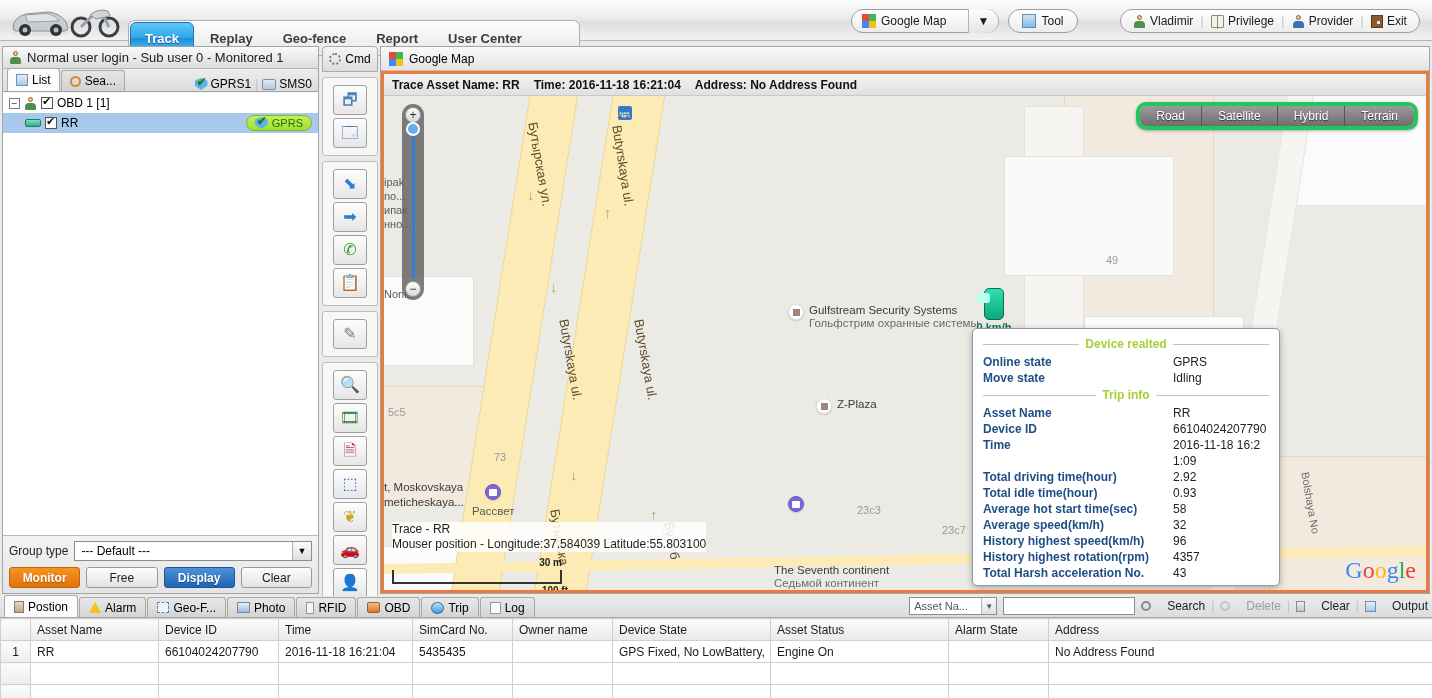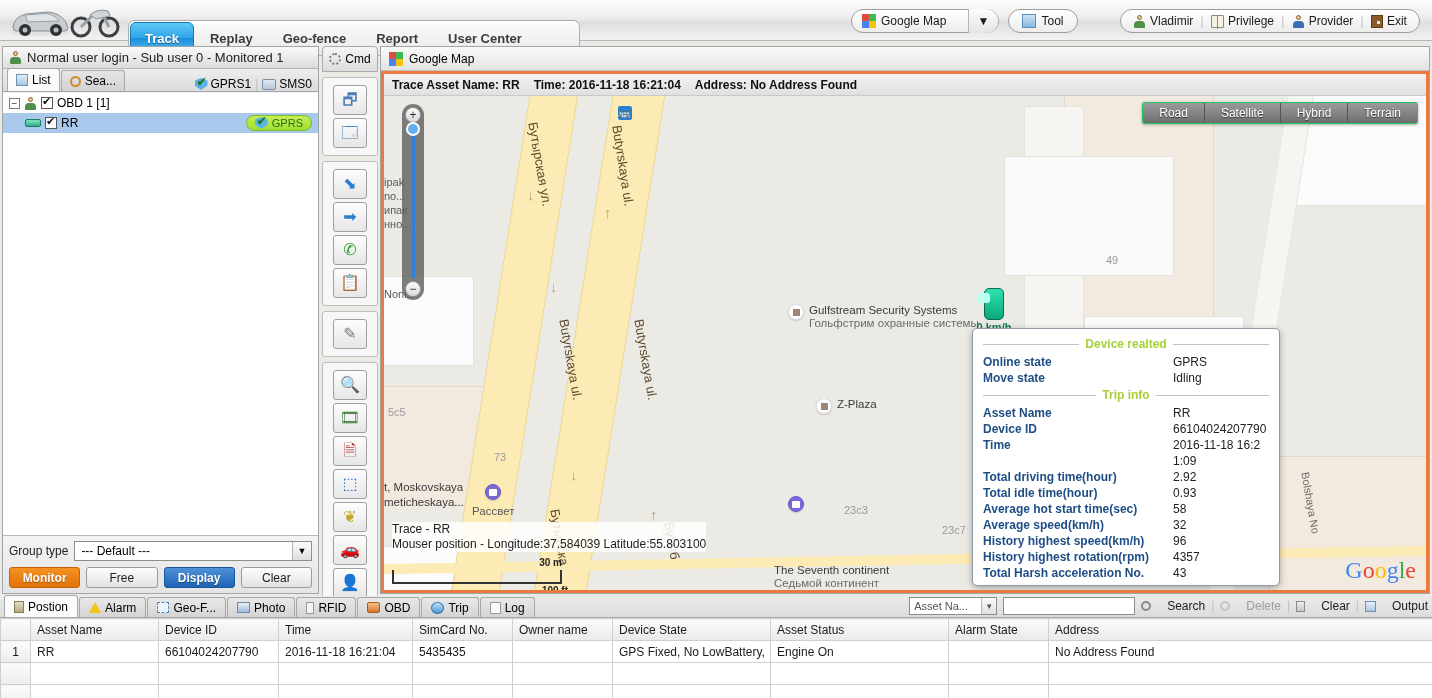--- a/index.html
+++ b/index.html
@@ -210,21 +210,21 @@
     background: rgba(90,90,90,.78); border-radius: 11px; z-index: 20; }
   .zbtn { position:absolute; left:3px; width:16px;height:16px; border-radius:50%;
     background: linear-gradient(#fdfdfd,#d8d8d8); border:1px solid #999;
     display:flex;align-items:center;justify-content:center; font-size:12px; line-height:12px; color:#333; cursor:pointer;}
   .zbtn.plus { top: 3px; } .zbtn.minus { bottom: 3px; }
   .ztrack { position:absolute; left:10px; top: 22px; bottom: 22px; width: 3px; background:#2f7fd8; }
   .zknob { position:absolute; left:4px; width:14px;height:14px;border-radius:50%;background:#63aef0;border:2px solid #fff; cursor:pointer;}
 
   
   .maptypes { position:absolute; right: 8px; top: 6px; display:flex; z-index: 25;
-    border:1px solid #22c55e; border-radius:2px; overflow:hidden; box-shadow:0 1px 3px rgba(0,0,0,.3);}
+    border:4px solid #22c55e; border-radius:10px; overflow:hidden; box-shadow:0 1px 3px rgba(0,0,0,.3);}
   .mt {
     padding: 3px 16px; font-size: 12px; color: #fff; cursor: pointer;
     background: linear-gradient(#9b9b9b,#6e6e6e); border-right: 1px solid #555;
     text-shadow: 0 1px 1px rgba(0,0,0,.6);
   }
   .mt:last-child { border-right: none; }
 
   
   .veh { position: absolute; z-index: 22; }
   .veh-car { width: 20px; height: 32px; border-radius: 5px;
@@ -561,21 +561,21 @@
 
         <div class="arrow-dn" style="left:143px;top:90px;">↓</div>
         <div class="arrow-up" style="left:220px;top:108px;">↑</div>
         <div class="arrow-dn" style="left:166px;top:182px;">↓</div>
         <div class="arrow-dn" style="left:186px;top:370px;">↓</div>
         <div class="arrow-up" style="left:266px;top:410px;">↑</div>
 
         <div class="blknum" style="left:4px;top:310px;">5c5</div>
         <div class="blknum" style="left:110px;top:355px;">73</div>
         <div class="blknum" style="left:722px;top:158px;">49</div>
-        <div class="blknum" style="left:460px;top:408px;">23c3</div>
+        <div class="blknum" style="left:473px;top:408px;">23c3</div>
         <div class="blknum" style="left:558px;top:428px;">23c7</div>
         <div class="blknum" style="left:0px;top:80px;font-size:11px;color:#5a5a5a;">ipak</div>
         <div class="blknum" style="left:0px;top:94px;font-size:11px;color:#5a5a5a;">no...</div>
         <div class="blknum" style="left:0px;top:108px;font-size:11px;color:#5a5a5a;">ипак</div>
         <div class="blknum" style="left:0px;top:122px;font-size:11px;color:#5a5a5a;">нно...</div>
         <div class="blknum" style="left:0px;top:192px;font-size:11px;color:#5a5a5a;">Noni...</div>
         <div class="blknum" style="left:0px;top:385px;font-size:11.5px;color:#3a3a3a;">t, Moskovskaya</div>
         <div class="blknum" style="left:0px;top:400px;font-size:11.5px;color:#3a3a3a;">meticheskaya...</div>
 
         <div class="poi" style="left:404px;top:208px;">

